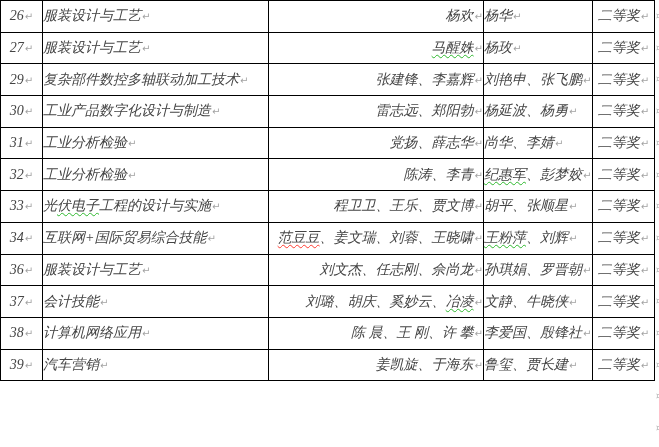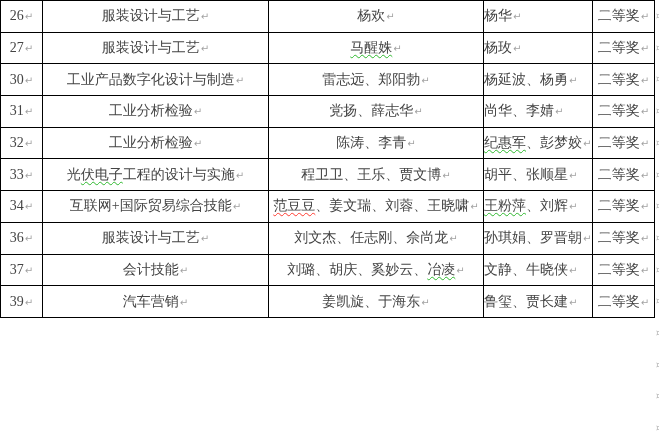--- a/index.html
+++ b/index.html
@@ -9,35 +9,36 @@
     height: 447px;
     background: #ffffff;
     font-family: "Liberation Serif", serif;
     overflow: hidden;
   }
   table.doc-table {
     border-collapse: collapse;
     table-layout: fixed;
     margin: 0;
     width: 654px;
+    font-style: italic;
   }
   table.doc-table td {
     border: 1px solid #000000;
     height: 30.7px;
     padding: 0;
     font-size: 14px;
     color: #444444;
     white-space: nowrap;
     overflow: hidden;
     vertical-align: middle;
     line-height: 1;
   }
   td.c-num   { text-align: center; }
-  td.c-event { text-align: center; padding-left: 8px; }
-  td.c-part  { text-align: center; padding-left: 8px; }
+  td.c-event { text-align: left; padding-left: 8px; }
+  td.c-part  { text-align: right; padding-left: 8px; }
   td.c-teach { }
   td.c-award { text-align: center; }
   .pmark {
     font-family: "DejaVu Sans", sans-serif;
     font-size: 10px;
     color: #a3a3a3;
     margin-left: 1px;
     vertical-align: baseline;
   }
   .sq-green {
@@ -87,20 +88,27 @@
           <td class="c-award"><span>二等奖</span><span class="pmark">↵</span></td>
         </tr>
         <tr>
           <td class="c-num"><span>27</span><span class="pmark">↵</span></td>
           <td class="c-event"><span>服装设计与工艺</span><span class="pmark">↵</span></td>
           <td class="c-part"><span class="sq-green">马醒姝</span><span class="pmark">↵</span></td>
           <td class="c-teach"><span>杨玫</span><span class="pmark">↵</span></td>
           <td class="c-award"><span>二等奖</span><span class="pmark">↵</span></td>
         </tr>
         <tr>
+          <td class="c-num"><span>29</span><span class="pmark">↵</span></td>
+          <td class="c-event"><span>复杂部件数控多轴联动加工技术</span><span class="pmark">↵</span></td>
+          <td class="c-part"><span>张建锋、李嘉辉</span><span class="pmark">↵</span></td>
+          <td class="c-teach"><span>刘艳申、张飞鹏</span><span class="pmark">↵</span></td>
+          <td class="c-award"><span>二等奖</span><span class="pmark">↵</span></td>
+        </tr>
+        <tr>
           <td class="c-num"><span>30</span><span class="pmark">↵</span></td>
           <td class="c-event"><span>工业产品数字化设计与制造</span><span class="pmark">↵</span></td>
           <td class="c-part"><span>雷志远、郑阳勃</span><span class="pmark">↵</span></td>
           <td class="c-teach"><span>杨延波、杨勇</span><span class="pmark">↵</span></td>
           <td class="c-award"><span>二等奖</span><span class="pmark">↵</span></td>
         </tr>
         <tr>
           <td class="c-num"><span>31</span><span class="pmark">↵</span></td>
           <td class="c-event"><span>工业分析检验</span><span class="pmark">↵</span></td>
           <td class="c-part"><span>党扬、薛志华</span><span class="pmark">↵</span></td>
@@ -136,20 +144,27 @@
           <td class="c-award"><span>二等奖</span><span class="pmark">↵</span></td>
         </tr>
         <tr>
           <td class="c-num"><span>37</span><span class="pmark">↵</span></td>
           <td class="c-event"><span>会计技能</span><span class="pmark">↵</span></td>
           <td class="c-part"><span>刘璐、胡庆、奚妙云、</span><span class="sq-green">冶凌</span><span class="pmark">↵</span></td>
           <td class="c-teach"><span>文静、牛晓侠</span><span class="pmark">↵</span></td>
           <td class="c-award"><span>二等奖</span><span class="pmark">↵</span></td>
         </tr>
         <tr>
+          <td class="c-num"><span>38</span><span class="pmark">↵</span></td>
+          <td class="c-event"><span>计算机网络应用</span><span class="pmark">↵</span></td>
+          <td class="c-part"><span>陈 晨、王 刚、许 攀</span><span class="pmark">↵</span></td>
+          <td class="c-teach"><span>李爱国、殷锋社</span><span class="pmark">↵</span></td>
+          <td class="c-award"><span>二等奖</span><span class="pmark">↵</span></td>
+        </tr>
+        <tr>
           <td class="c-num"><span>39</span><span class="pmark">↵</span></td>
           <td class="c-event"><span>汽车营销</span><span class="pmark">↵</span></td>
           <td class="c-part"><span>姜凯旋、于海东</span><span class="pmark">↵</span></td>
           <td class="c-teach"><span>鲁玺、贾长建</span><span class="pmark">↵</span></td>
           <td class="c-award"><span>二等奖</span><span class="pmark">↵</span></td>
         </tr>
       </tbody>
   </table>
   <div>
       <span class="row-end-mark" style="top: 13px;">¤</span>

